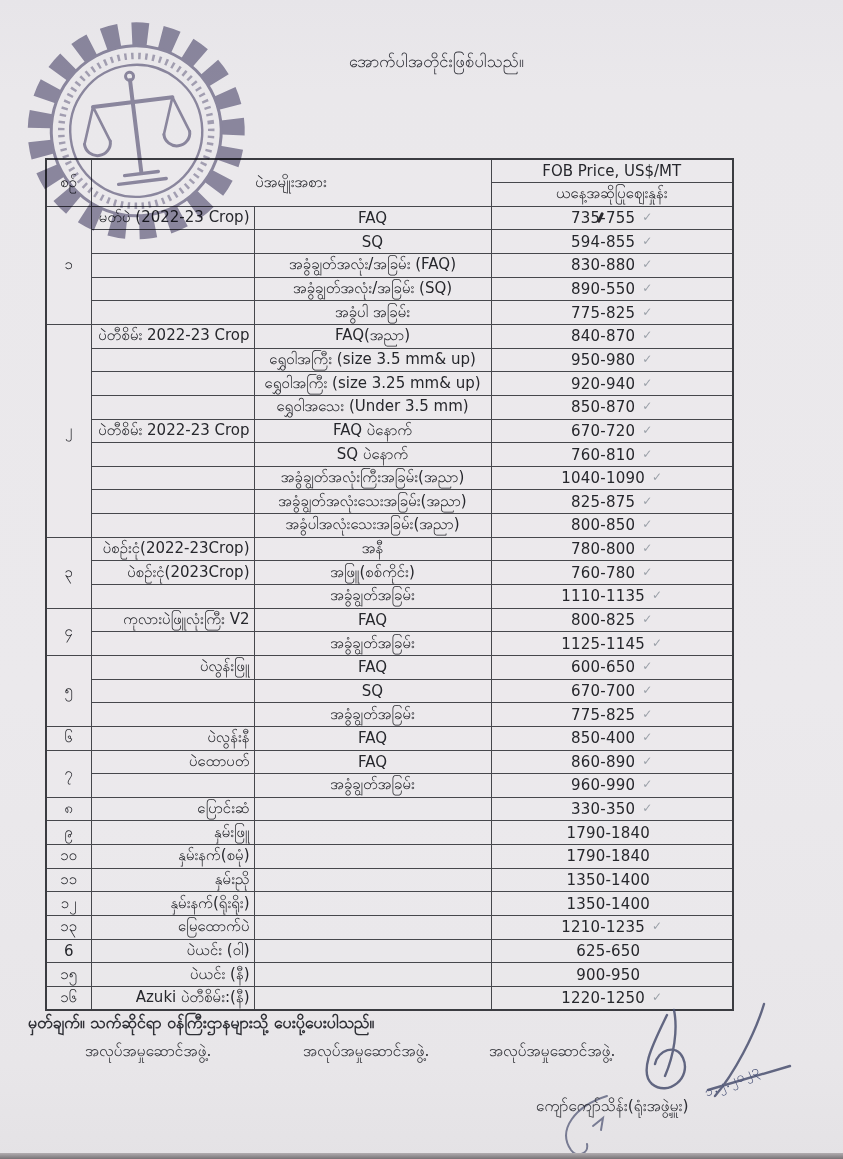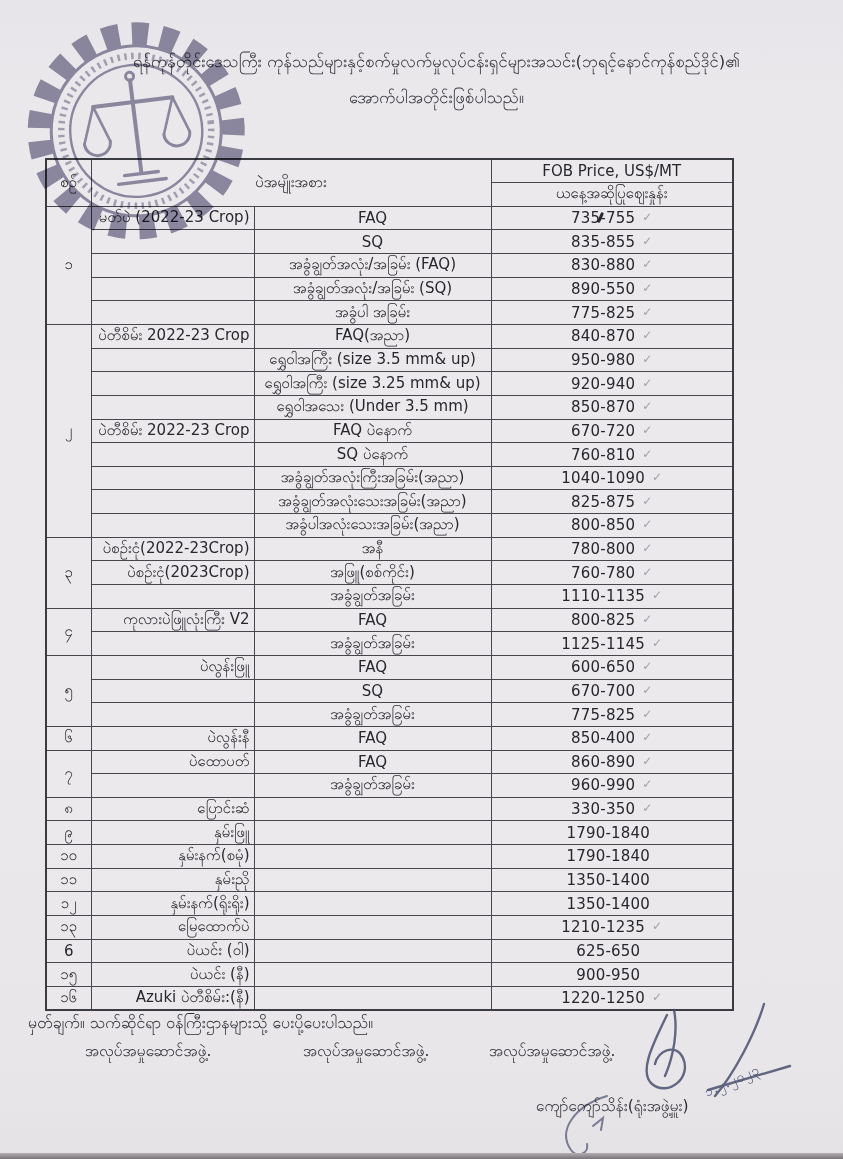--- a/index.html
+++ b/index.html
@@ -32,21 +32,21 @@
     font-weight:normal; vertical-align:middle;
   }
   .price-table{ border:2.2px solid #3b3c41; }
   .cell-no{ text-align:center; font-size:15px; }
   .cell-name{ text-align:right; padding-left:5px; font-size:14.5px; }
   .cell-grade{ text-align:center; padding-left:7px; font-size:14.5px; }
   .cell-price{ text-align:center; font-size:15.5px; letter-spacing:.2px; }
   .hdr{ text-align:center; font-size:15.5px; color:#2b2c31; }
   .chk{ color:#9aa0a8; font-size:12px; margin-left:7px; vertical-align:2px; }
   
-  .note-text{ position:absolute; left:28px; top:1012px; font-size:16px; color:#2e2f35; z-index:1; }
+  .note-text{ position:absolute; left:28px; top:1012px; font-size:16px; color:#2e2f35; z-index:1;font-weight:bold; }
   .committee{ position:absolute; top:1041px; font-size:15.5px; color:#2e2f35; z-index:1; }
   .c1{ left:85px; } .c2{ left:303px; } .c3{ left:489px; }
   .signer-name{ position:absolute; left:536px; top:1096px; font-size:15.5px; color:#2e2f35; z-index:2; }
   .sign-date{ position:absolute; left:703px; top:1072px; font-size:13.5px; color:#4a5378; transform:rotate(-24deg); z-index:2; letter-spacing:1px; }
   .sig1{ position:absolute; left:612px; top:1000px; z-index:1; }
   .sig2{ position:absolute; left:545px; top:1088px; z-index:1; }
   .pen-mark{ position:absolute; left:599px; top:212px; width:3px; height:11px; background:#2a2a2e; transform:rotate(24deg); border-radius:2px; z-index:3; }
   .scan-edge{ position:absolute; left:0; right:0; bottom:0; height:6px;
     background:linear-gradient(180deg,#b2aeb1,#77737            6); z-index:4; }
   .scan-edge{ background:linear-gradient(180deg,#b2aeb1,#777376); }
@@ -69,21 +69,20 @@
       <path d="M82 96 h80" stroke-width="4"></path>
       <path d="M82 96 l-13 36 m26 0 l-13 -36" stroke-width="2.6"></path>
       <path d="M69 132 a13 13 0 0 0 26 0" stroke-width="3"></path>
       <path d="M162 96 l-13 36 m26 0 l-13 -36" stroke-width="2.6"></path>
       <path d="M149 132 a13 13 0 0 0 26 0" stroke-width="3"></path>
       <path d="M105 168 h34 M98 176 h48" stroke-width="3.4"></path>
     </g>
   </svg>
 
   <div class="title-block">
-    <div class="title-line">ရန်ကုန်တိုင်းဒေသကြီး ကုန်သည်များနှင့်စက်မှုလက်မှုလုပ်ငန်းရှင်များအသင်း(ဘုရင့်နောင်ကုန်စည်ဒိုင်)၏</div>
     <div class="title-line">အောက်ပါအတိုင်းဖြစ်ပါသည်။</div>
   </div>
 
   <div class="pen-mark"></div>
 
   <table class="price-table">
     <colgroup>
         <col style="width:45px">
         <col style="width:163px">
         <col style="width:237px">
@@ -102,21 +101,21 @@
     <tbody>
       <tr>
           <td class="cell-no" rowspan="5">၁</td>
           <td class="cell-name">မတ်ပဲ (2022-23 Crop)</td>
           <td class="cell-grade">FAQ</td>
           <td class="cell-price"><span>735-755</span><span class="chk">✓</span></td>
         </tr>
       <tr>
           <td class="cell-name"></td>
           <td class="cell-grade">SQ</td>
-          <td class="cell-price"><span>835-855</span><span class="chk">✓</span></td>
+          <td class="cell-price"><span>594-855</span><span class="chk">✓</span></td>
         </tr>
       <tr>
           <td class="cell-name"></td>
           <td class="cell-grade">အခွံချွတ်အလုံး/အခြမ်း (FAQ)</td>
           <td class="cell-price"><span>830-880</span><span class="chk">✓</span></td>
         </tr>
       <tr>
           <td class="cell-name"></td>
           <td class="cell-grade">အခွံချွတ်အလုံး/အခြမ်း (SQ)</td>
           <td class="cell-price"><span>890-550</span><span class="chk">✓</span></td>

